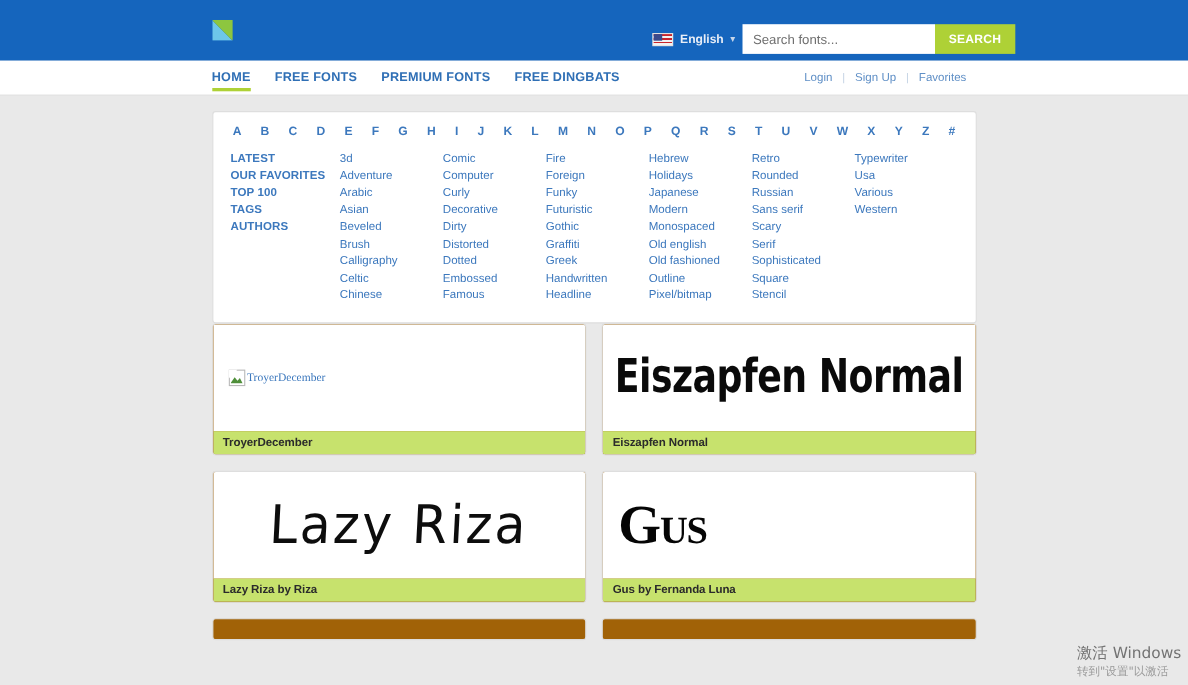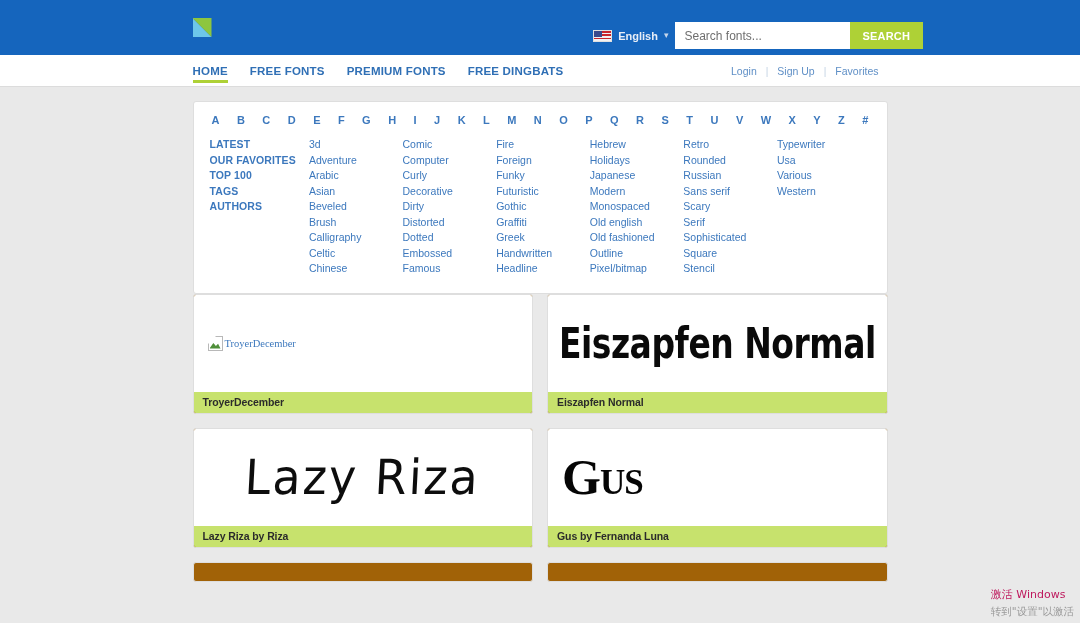--- a/index.html
+++ b/index.html
@@ -359,21 +359,21 @@
   .watermark {
     position: absolute;
     right: 6px;
     bottom: 4px;
     text-align: left;
     color: #8d8d8d;
     pointer-events: none;
     user-select: none;
     font-family: "DejaVu Sans", sans-serif;
   }
-  .wm-line1 { font-size: 11px; color: #be185d; line-height: 19px; }
+  .wm-line1 { font-size: 14px; color: #737373; line-height: 19px; }
   .wm-line2 { font-size: 10.5px; color: #9a9a9a; line-height: 15px; }
 
   .viewport { position: relative; width: 1080px; height: 623px; overflow: hidden; }
 </style>
 </head>
 <body>
 
 <div class="viewport">
 
   <div class="header">

